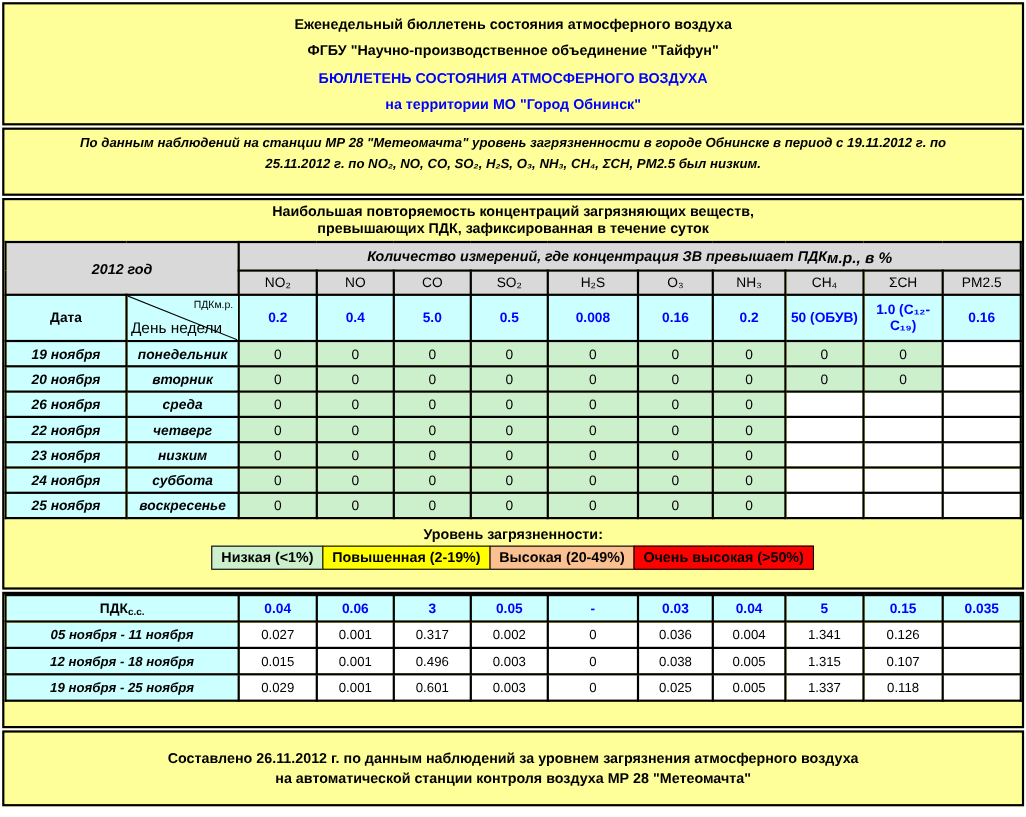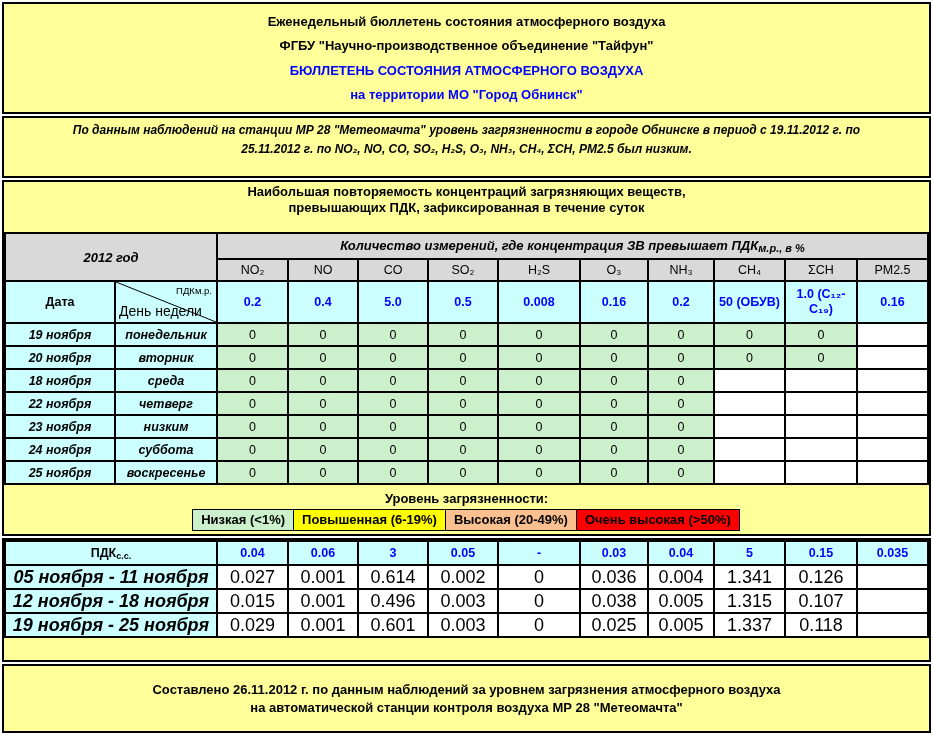--- a/index.html
+++ b/index.html
@@ -10,57 +10,57 @@
   
   .header-box { height:112px; display:flex; flex-direction:column; justify-content:space-evenly; text-align:center; }
   .header-box div { font-size:13px; font-weight:bold; line-height:15px; }
   .blue-text { color:#0000FF; }
 
   
   .intro-box { height:62px; text-align:center; font-weight:bold; font-style:italic; font-size:12px; line-height:19px; padding-top:3px; }
 
   
   .main-box { height:356px; }
-  .table-title { text-align:center; font-weight:bold; font-size:13px; line-height:16px; padding:2px 0 16px; }
+  .table-title { text-align:center; font-weight:bold; font-size:13px; line-height:16px; padding:2px 0 3px; }
 
   table { border-collapse:collapse; table-layout:fixed; width:100%; }
   td { border:2px solid #000; text-align:center; vertical-align:middle; font-size:12.5px; padding:0; overflow:hidden; }
   .gray  { background:#D9D9D9; }
   .cyan  { background:#CCFFFF; }
   .green { background:#CCEFCC; }
   .blank { background:#FFFFFF; }
   .bb    { color:#0000FF; font-weight:bold; line-height:15px; }
   .bi    { font-weight:bold; font-style:italic; }
   .b     { font-weight:bold; }
 
   .t1 { border-top:2px solid #000; }
   .t1 .r-meas td { height:24px; font-weight:bold; font-style:italic; font-size:13px; }
   .t1 .r-poll td { height:20px; font-size:12.5px; }
   .t1 .r-pdk  td { height:40px; }
   .t1 .r-data td { height:21px; }
-  .sub { font-size:11px; vertical-align:-2px; font-weight:bold; font-style:italic; }
+  .sub { font-size:14px; vertical-align:-2px; font-weight:bold; font-style:italic; }
   .sub2 { font-size:9px; vertical-align:-2px; font-weight:bold; }
 
   .diag { position:relative; }
   .diag svg { position:absolute; left:0; top:0; width:100%; height:100%; }
   .diag .dtop { position:absolute; top:3px; right:4px; font-size:9.5px; }
   .diag .dbot { position:absolute; bottom:3px; left:3px; font-size:14px; }
 
   
   .legend { padding-top:6px; text-align:center; }
   .legend-title { font-weight:bold; font-size:13px; margin-bottom:3px; }
   .legend-items { display:flex; justify-content:center; }
   .legend-item { border:1px solid #000; font-weight:bold; font-size:13px; padding:2px 8px 3px; margin-left:-1px; white-space:nowrap; }
 
   
   .avg-box { height:124px; }
   .t2 td { height:22px; }
   .t2 .r-title td { background:#FFFF99; font-weight:bold; font-size:13px; height:22px; }
   .t2 .r-pdk td { }
-  .t2 .r-data td { font-size:18px; background:#FFFFFF; }
+  .t2 .r-data td { font-size:12px; background:#FFFFFF; }
   .t2 .r-data td.cyan { background:#CCFFFF; }
 
   
   .footer-box { height:69px; display:flex; flex-direction:column; justify-content:center; text-align:center; font-weight:bold; font-size:13px; line-height:18px; margin-bottom:0; }
 </style>
 </head>
 <body>
 
 <div class="page">
 
@@ -157,21 +157,21 @@
         <td class="green">0</td>
         <td class="green">0</td>
         <td class="green">0</td>
         <td class="green">0</td>
         <td class="green">0</td>
         <td class="green">0</td>
         <td class="green">0</td>
         <td class="blank"></td>
       </tr>
       <tr class="r-data">
-        <td class="cyan bi">18 ноября</td>
+        <td class="cyan bi">26 ноября</td>
         <td class="cyan bi">среда</td>
         <td class="green">0</td>
         <td class="green">0</td>
         <td class="green">0</td>
         <td class="green">0</td>
         <td class="green">0</td>
         <td class="green">0</td>
         <td class="green">0</td>
         <td class="blank"></td>
         <td class="blank"></td>
@@ -233,21 +233,21 @@
         <td class="blank"></td>
         <td class="blank"></td>
       </tr>
       </tbody>
     </table>
 
     <div class="legend">
       <div class="legend-title">Уровень загрязненности:</div>
       <div class="legend-items">
         <span class="legend-item" style="background-color: rgb(204, 239, 204);">Низкая (&lt;1%)</span>
-        <span class="legend-item" style="background-color: rgb(255, 255, 0);">Повышенная (6-19%)</span>
+        <span class="legend-item" style="background-color: rgb(255, 255, 0);">Повышенная (2-19%)</span>
         <span class="legend-item" style="background-color: rgb(250, 192, 144);">Высокая (20-49%)</span>
         <span class="legend-item" style="background-color: rgb(255, 0, 0);">Очень высокая (&gt;50%)</span>
       </div>
     </div>
   </section>
 
   <section class="box avg-box">
     <table class="t2">
       <colgroup>
         <col style="width:212px">
@@ -273,21 +273,21 @@
         <td class="cyan bb">0.03</td>
         <td class="cyan bb">0.04</td>
         <td class="cyan bb">5</td>
         <td class="cyan bb">0.15</td>
         <td class="cyan bb">0.035</td>
       </tr>
       <tr class="r-data">
         <td class="cyan bi">05 ноября - 11 ноября</td>
         <td>0.027</td>
         <td>0.001</td>
-        <td>0.614</td>
+        <td>0.317</td>
         <td>0.002</td>
         <td>0</td>
         <td>0.036</td>
         <td>0.004</td>
         <td>1.341</td>
         <td>0.126</td>
         <td></td>
       </tr>
       <tr class="r-data">
         <td class="cyan bi">12 ноября - 18 ноября</td>

